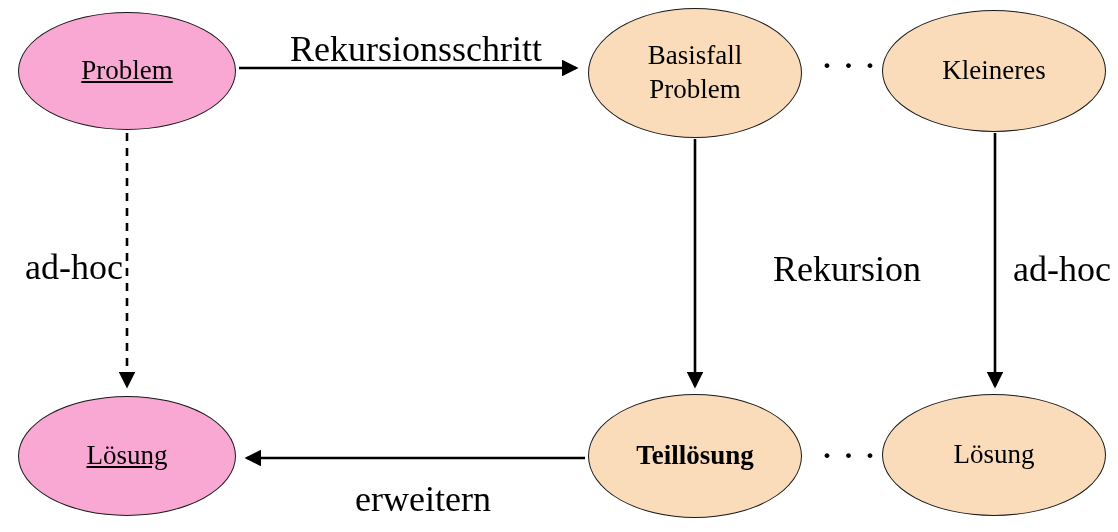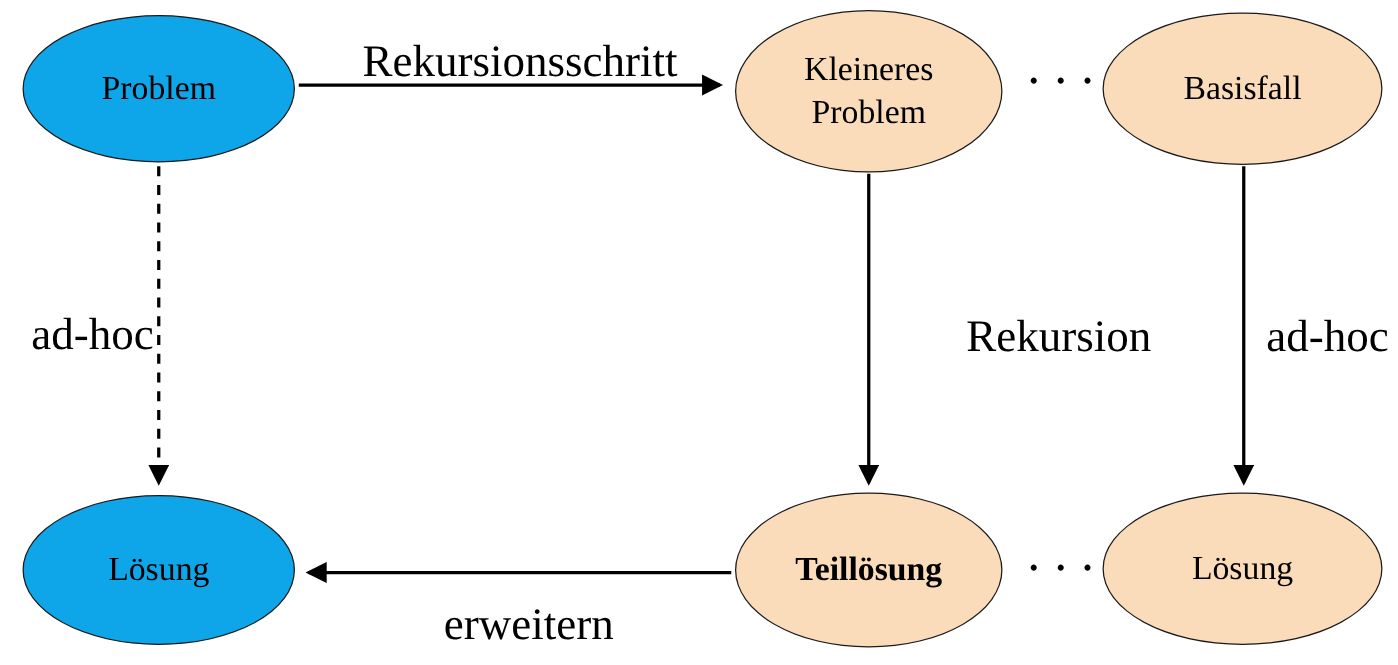--- a/index.html
+++ b/index.html
@@ -27,21 +27,21 @@
     border: 1.6px solid #1a1a1a;
     border-radius: 50%;
     display: flex;
     align-items: center;
     justify-content: center;
     text-align: center;
     font-size: 27px;
     line-height: 1.25;
     box-sizing: border-box;
   }
-  .node.blue   { background: #0ea5e9; }
+  .node.blue   { background: #f9a8d4; text-decoration: underline; }
   .node.orange { background: #fadcbb; }
   .node-label {
     display: block;
     max-width: 160px;
   }
   .edge-label {
     position: absolute;
     font-size: 36px;
     white-space: nowrap;
   }
@@ -74,25 +74,25 @@
     <line x1="995" y1="133" x2="995" y2="386" stroke="#000000" stroke-width="2.6" marker-end="url(#arrowhead)"></line>
 
     <line x1="585" y1="458" x2="247" y2="458" stroke="#000000" stroke-width="2.6" marker-end="url(#arrowhead)"></line>
   </svg>
 
   <div class="node blue" style="left:18px; top:12px; width:218px; height:118px;">
     <span class="node-label">Problem</span>
   </div>
 
   <div class="node orange" style="left:588px; top:8px; width:214px; height:130px;">
-    <span class="node-label" style="max-width:140px;">Kleineres Problem</span>
+    <span class="node-label" style="max-width:140px;">Basisfall Problem</span>
   </div>
 
   <div class="node orange" style="left:882px; top:10px; width:224px; height:122px;">
-    <span class="node-label">Basisfall</span>
+    <span class="node-label">Kleineres</span>
   </div>
 
   <div class="node blue" style="left:18px; top:396px; width:218px; height:120px;">
     <span class="node-label">Lösung</span>
   </div>
 
   <div class="node orange" style="left:588px; top:394px; width:214px; height:124px;font-weight:bold;">
     <span class="node-label" style="max-width:175px;">Teillösung</span>
   </div>
 

